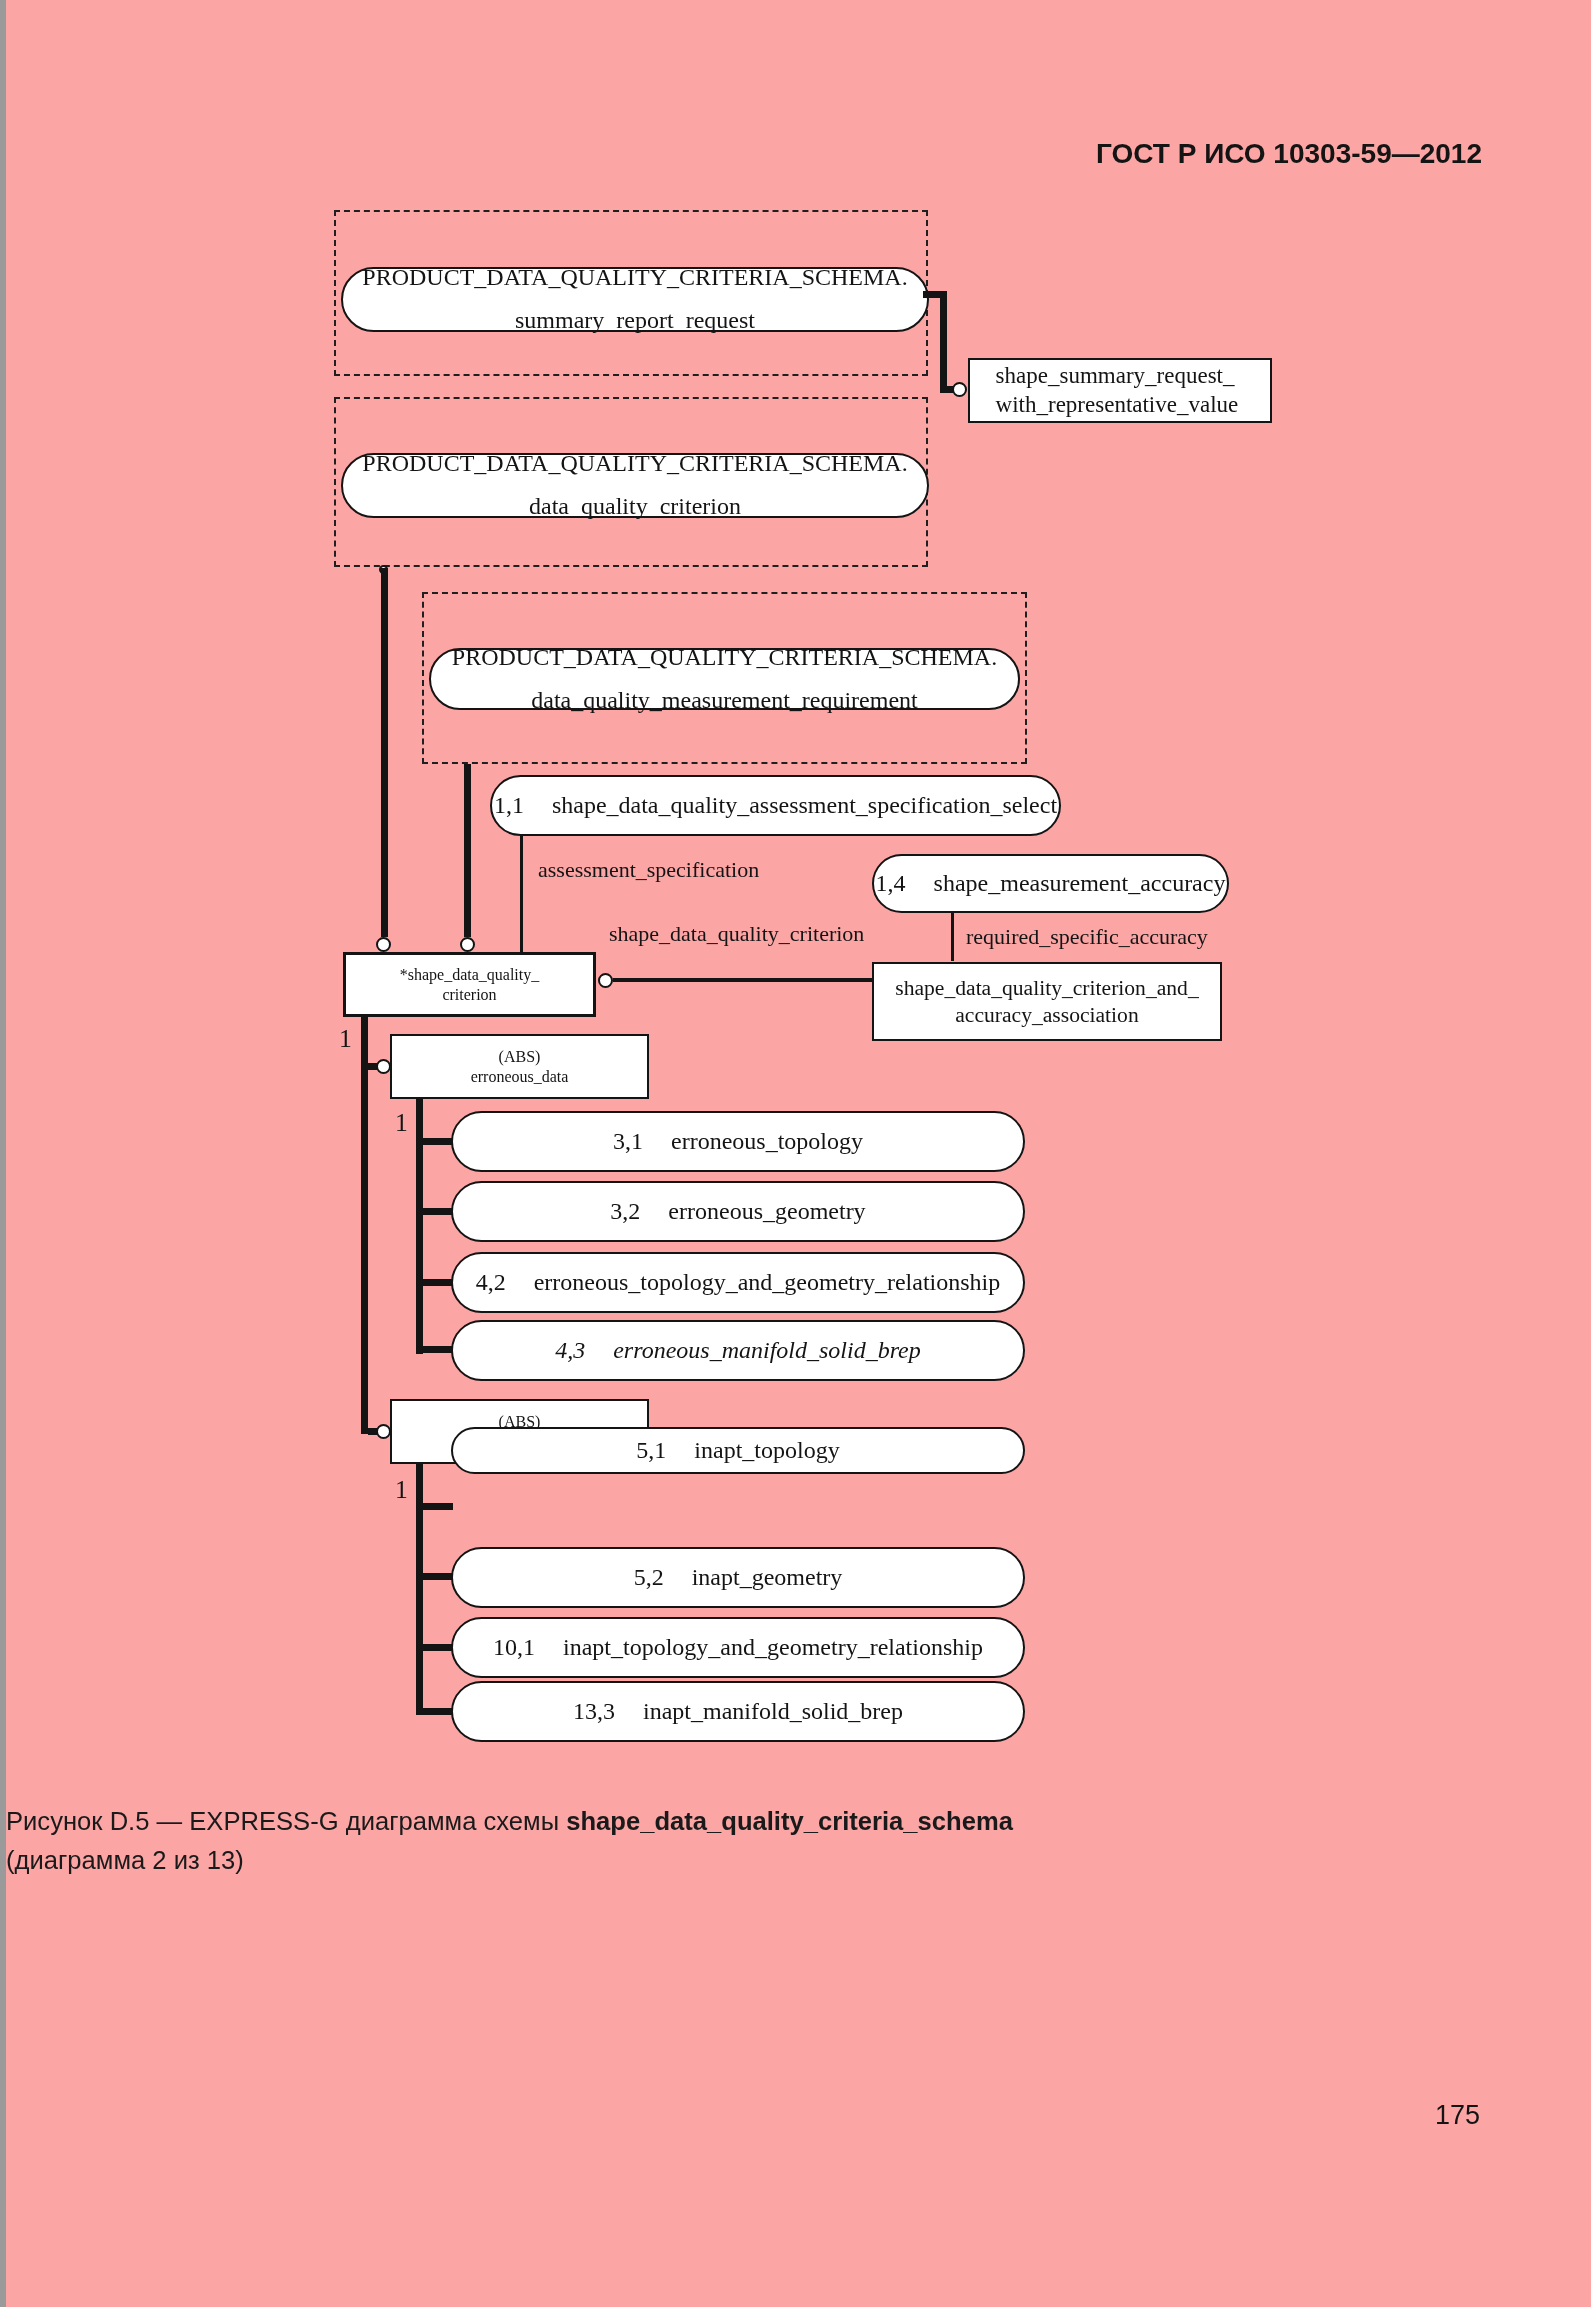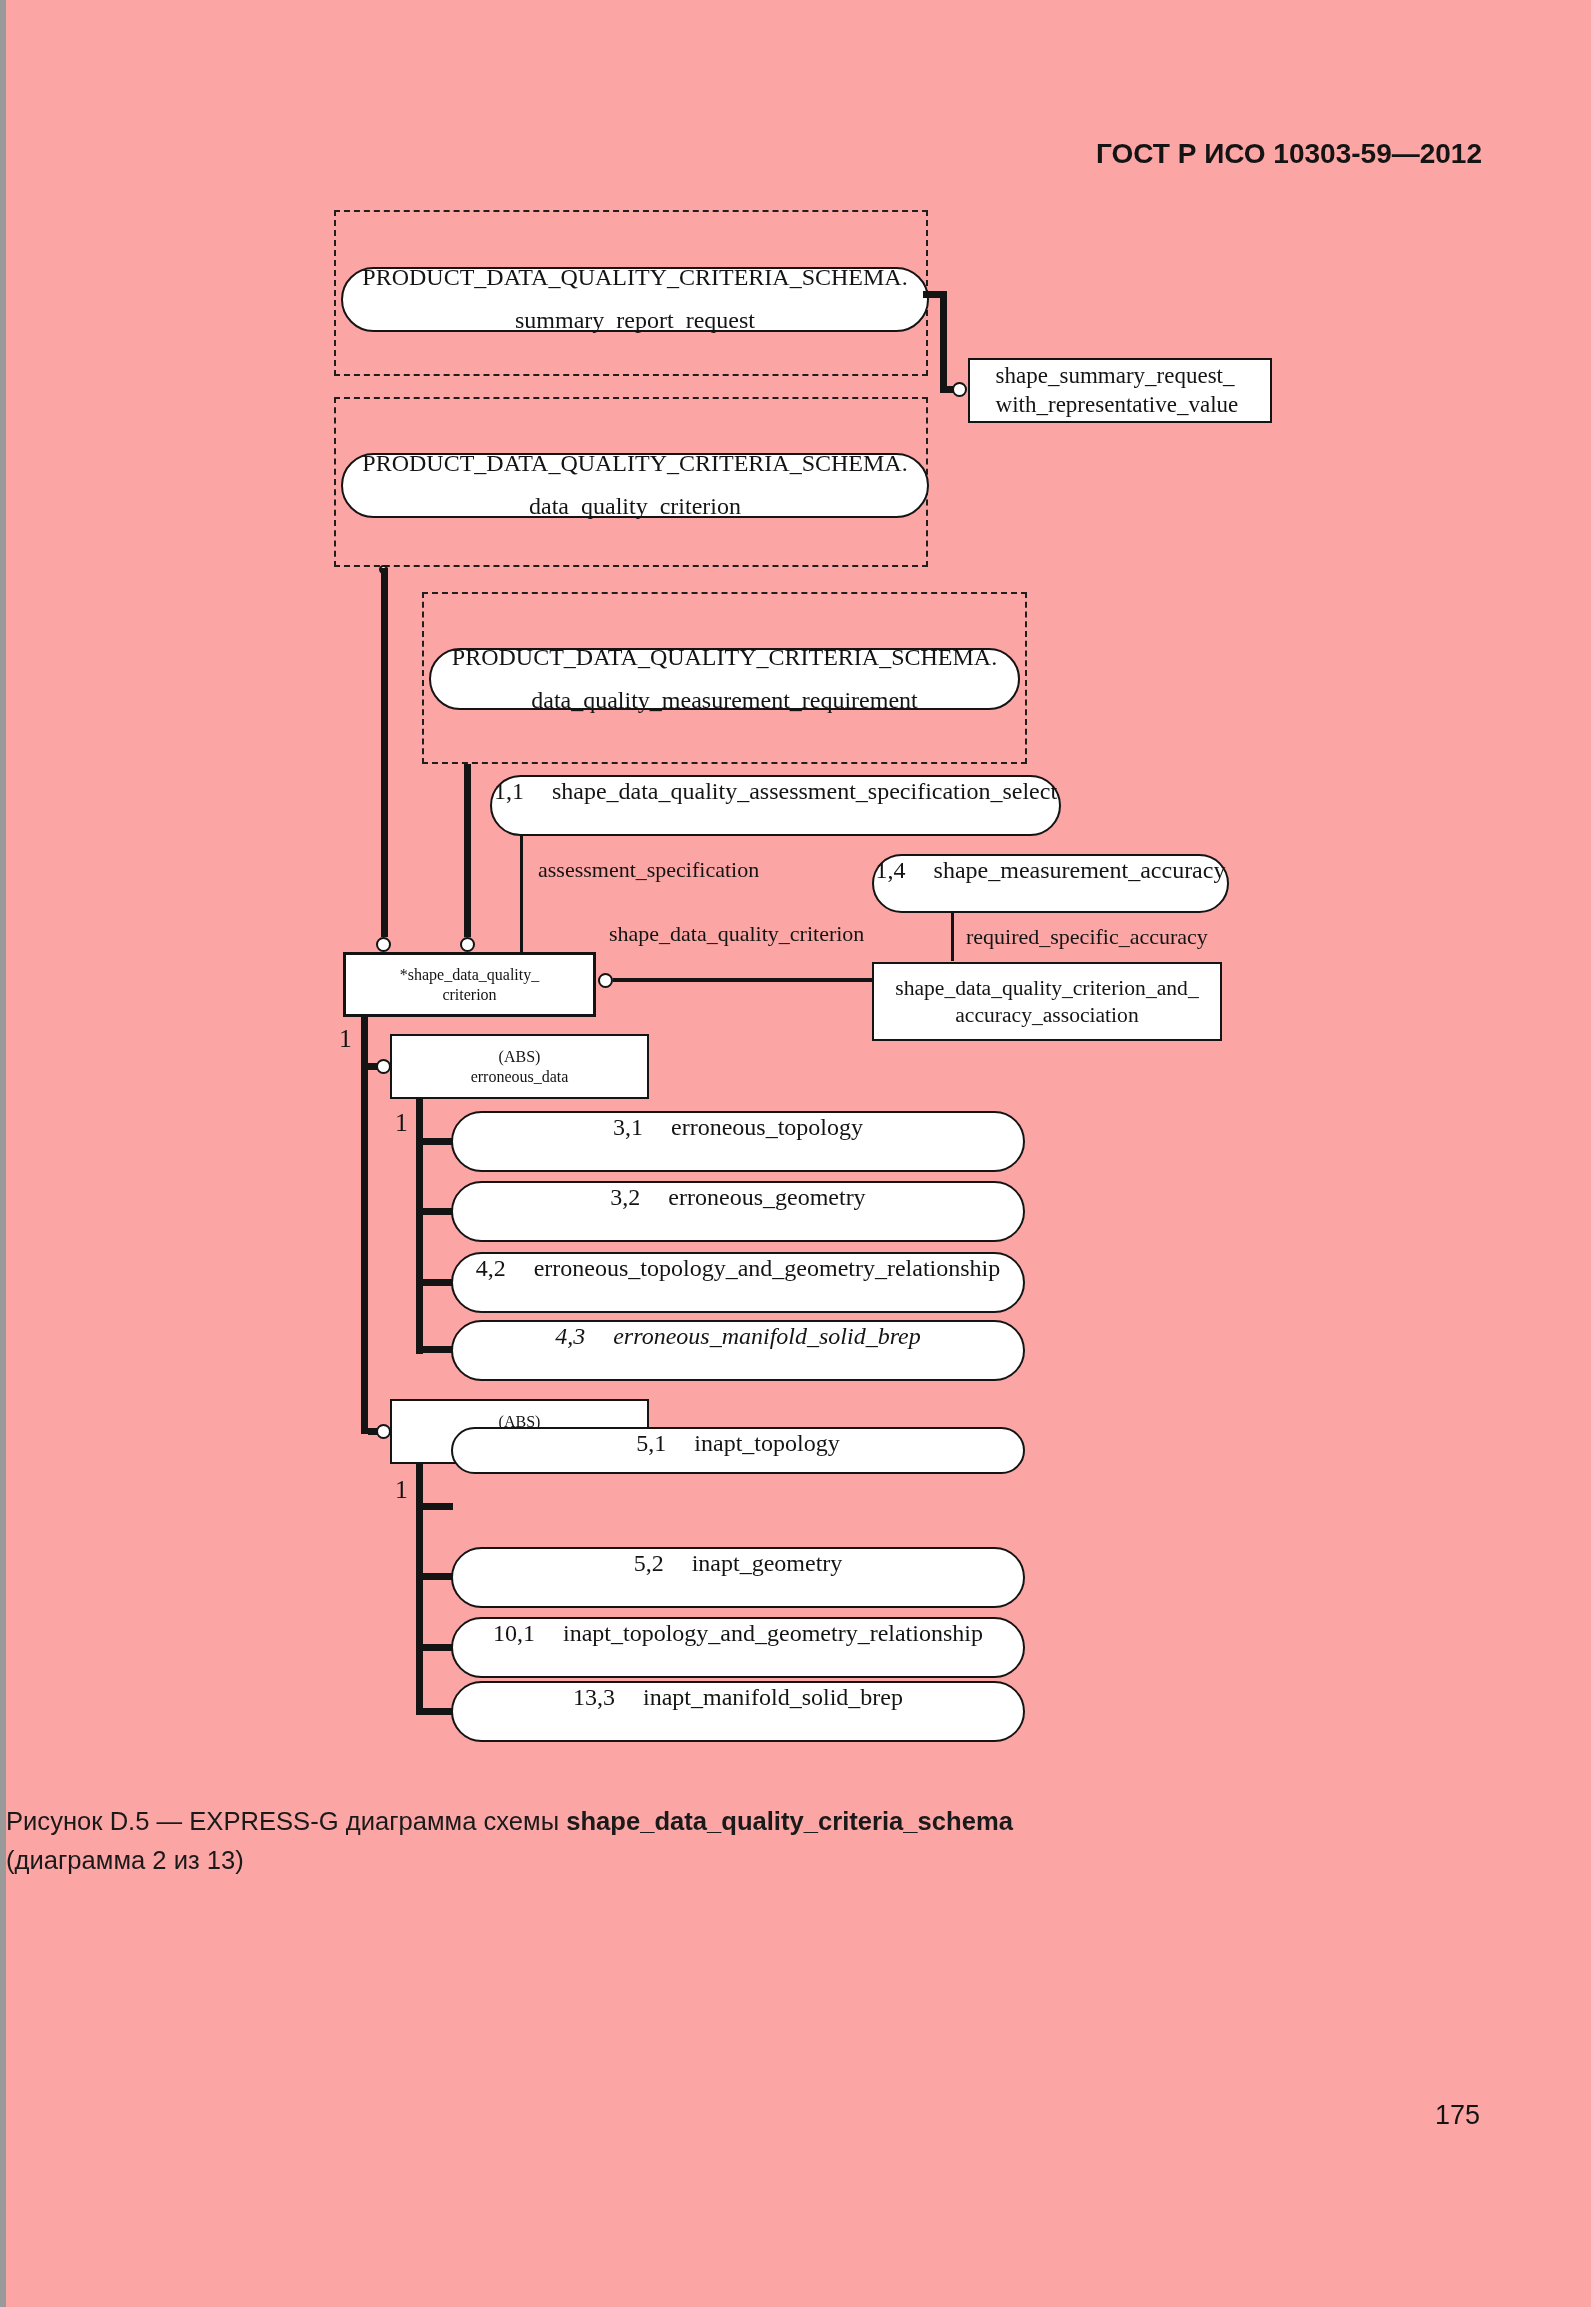--- a/index.html
+++ b/index.html
@@ -1,21 +1,21 @@
 <!DOCTYPE html>
 <html style="font-size:10.8px"><head>
 <meta charset="utf-8">
 <style>
   html,body{margin:0;padding:0;background:#9a9a9a;}
   .page{position:relative;width:1591px;height:2307px;background:#fca5a5;overflow:hidden;
         font-family:"Liberation Serif",serif;color:#141414;margin-left:6px;}
   .hdr{position:absolute;font-family:"Liberation Sans",sans-serif;font-weight:bold;font-size:28px;white-space:nowrap;}
   .dashed{position:absolute;border:2px dashed #1f1f1f;box-sizing:border-box;}
   .stadium{position:absolute;border:2.7px solid #141414;border-radius:40px;background:#fff;box-sizing:border-box;
-           display:flex;flex-direction:column;justify-content:center;
+           display:flex;flex-direction:column;align-items:center;justify-content:center;
            text-align:center;font-size:24px;line-height:1.24;gap:13px;}
   .stadium.single{flex-direction:row;font-size:24px;}
   .stadium .pref{margin-right:15px;white-space:nowrap;}
   .stadium .nm{white-space:nowrap;}
   .box{position:absolute;border:2.7px solid #141414;background:#fff;box-sizing:border-box;
        display:flex;flex-direction:column;align-items:center;justify-content:center;
        text-align:center;font-size:16px;line-height:1.25;}
   .box.thick{border-width:3.4px;}
   .box.leftal{align-items:flex-start;text-align:left;padding-left:25.6px;font-size:23px;}
   .vline,.hline{position:absolute;background:#141414;}

